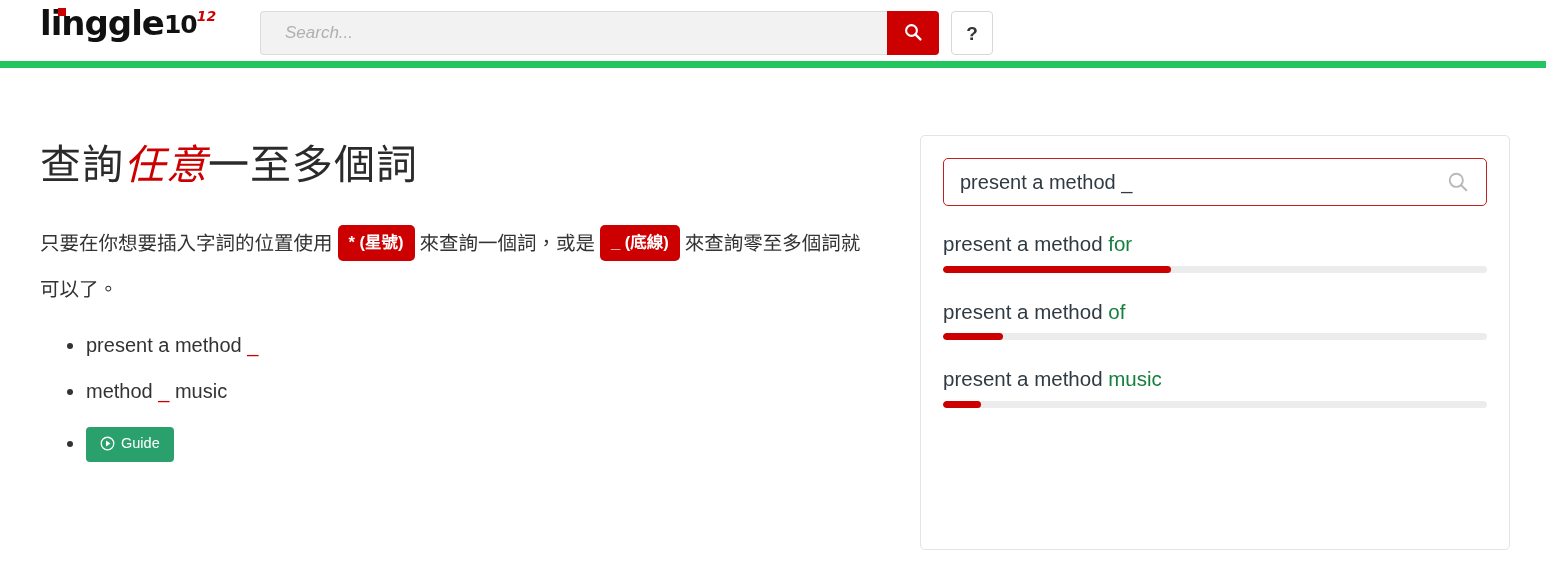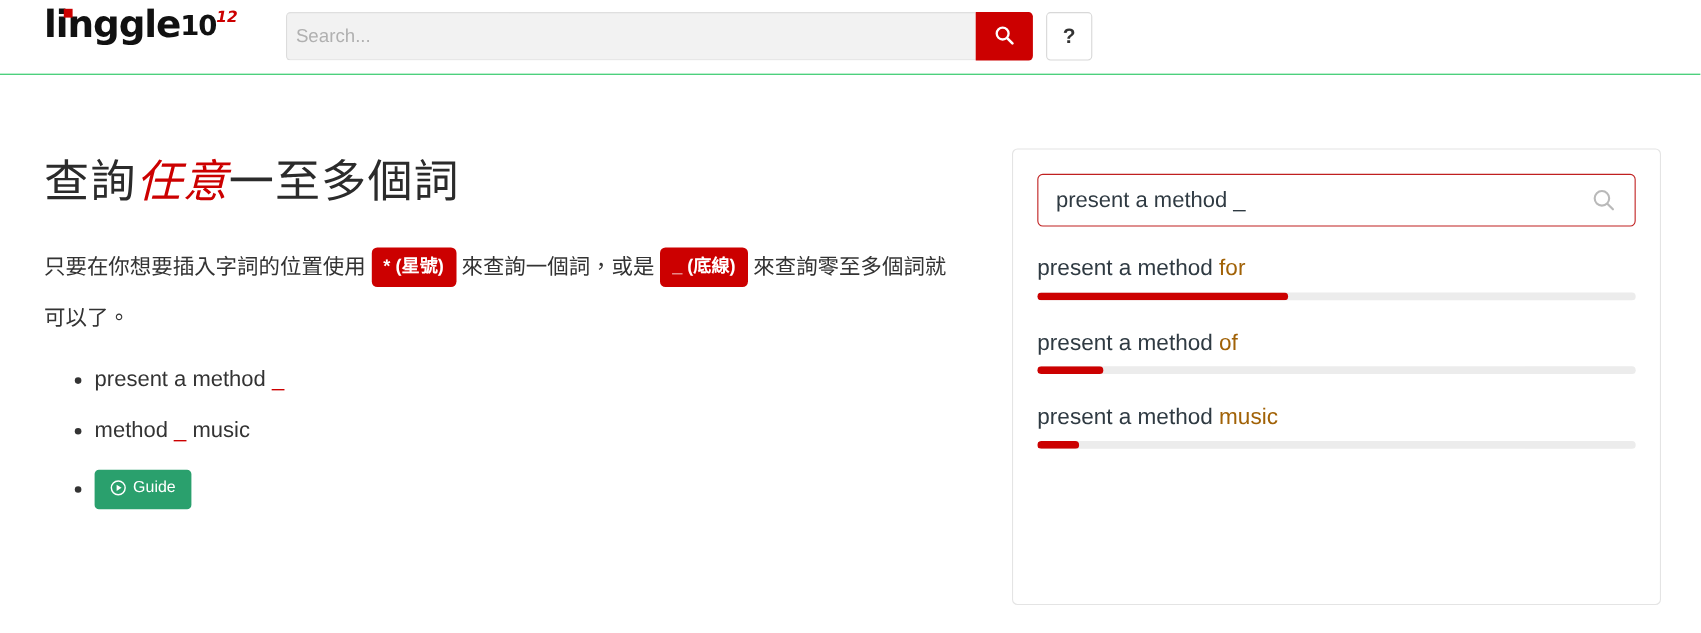--- a/index.html
+++ b/index.html
@@ -17,21 +17,21 @@
     position: relative;
   }
 
   
   .header {
     position: absolute;
     top: 0; left: 0;
     width: 1546px;
     height: 68px;
     background: #ffffff;
-    border-bottom: 1px solid #22c55e;
+    border-bottom: 7px solid #22c55e;
     box-sizing: border-box;
   }
   .brand {
     position: absolute;
     left: 40px;
     top: 6px;
     font-family: "DejaVu Sans", sans-serif;
     font-weight: bold;
     font-size: 34px;
     line-height: 1;
@@ -74,22 +74,23 @@
     width: 627px;
     height: 44px;
     box-sizing: border-box;
     border: 1px solid #dcdcdc;
     border-right: none;
     border-radius: 4px 0 0 4px;
     background: #f2f2f2;
     font-family: "Liberation Sans", sans-serif;
     font-size: 17px;
     color: #555555;
-    padding: 0 8px;
+    padding: 0 24px;
     outline: none;
+    font-style: italic;
   }
   .search-input::placeholder { color: #b0b0b0; }
   .search-btn {
     width: 52px;
     height: 44px;
     border: none;
     border-radius: 0 4px 4px 0;
     background: #cc0000;
     cursor: pointer;
     display: flex;
@@ -219,21 +220,21 @@
   .results { margin-top: 26px; }
   .result-row { margin-bottom: 27px; }
   .result-row:last-child { margin-bottom: 0; }
   .result-text {
     font-size: 20.5px;
     line-height: 1.2;
     color: #2f3a42;
     white-space: nowrap;
     margin-bottom: 9px;
   }
-  .result-text .hit { color: #a16207; }
+  .result-text .hit { color: #15803d; }
   .bar-track {
     height: 7px;
     background: #ececec;
     border-radius: 4px;
     overflow: hidden;
   }
   .bar-fill {
     height: 7px;
     background: #cc0000;
     border-radius: 4px;

